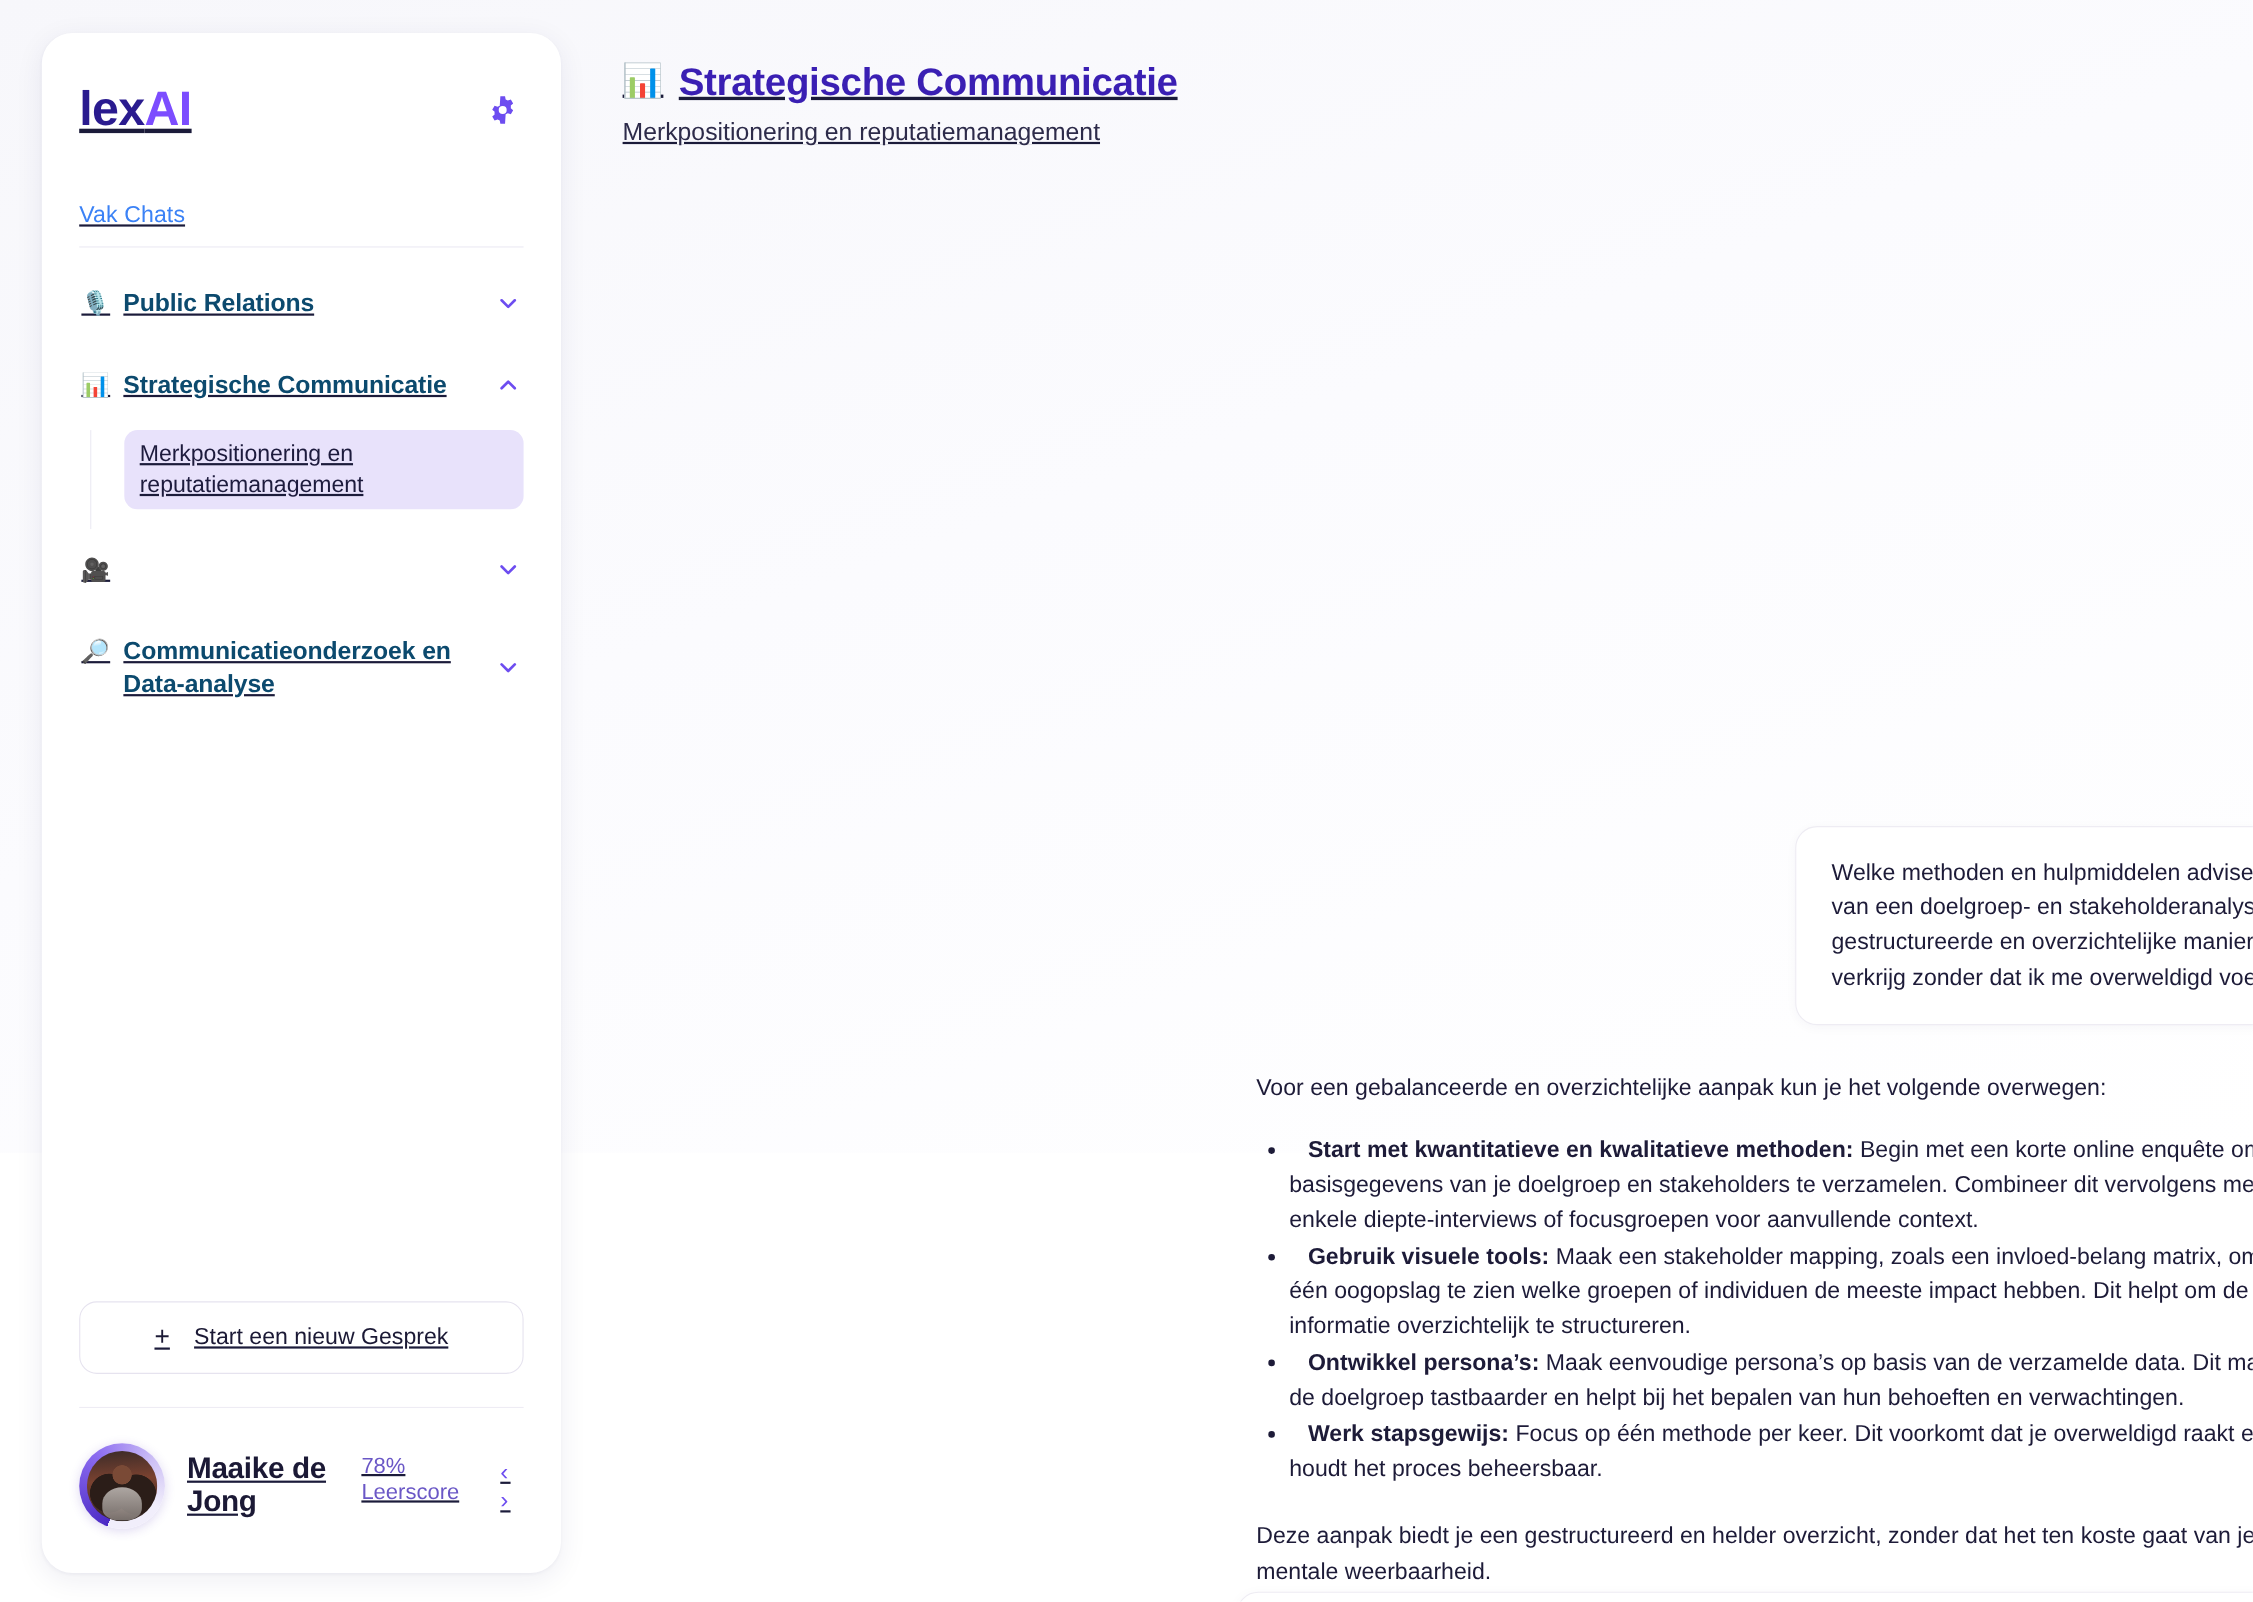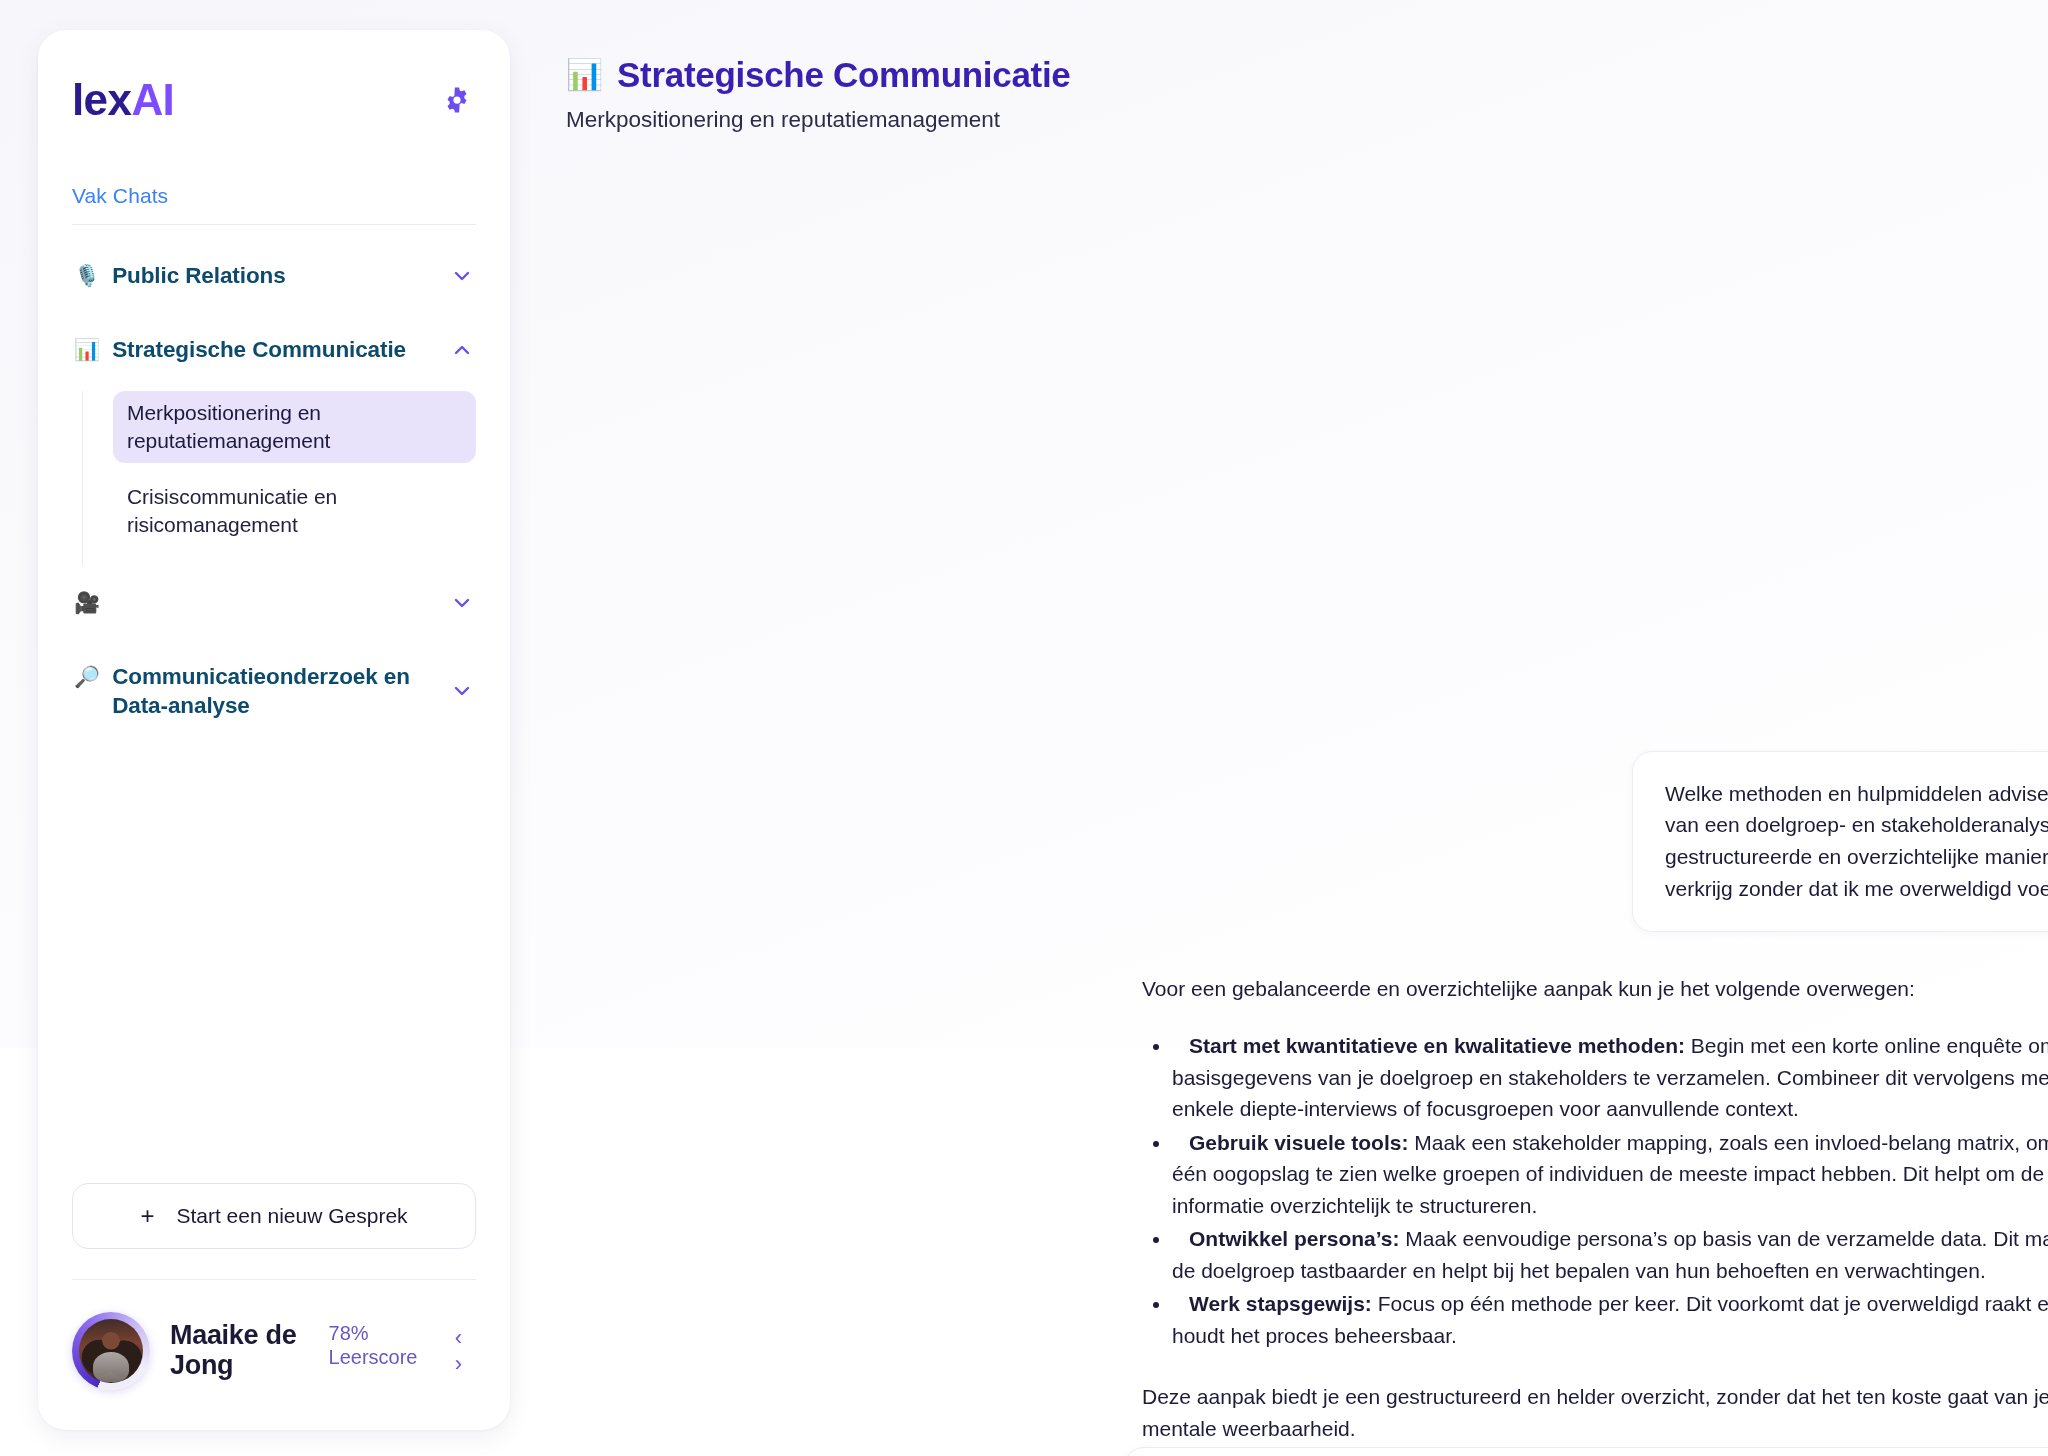--- a/index.html
+++ b/index.html
@@ -15,20 +15,21 @@
     -webkit-font-smoothing: antialiased;
   }
 
   
   .app {
     position: relative;
     width: 2048px;
     height: 1048px;
     display: flex;
     background: linear-gradient(160deg, #f7f7fb 0%, #fbfbfe 45%, #ffffff 100%);
+    text-decoration: underline;
   }
 
   
   .sidebar-wrap {
     width: 518px;
     height: 100%;
     padding: 30px 0 30px 38px;
     flex: 0 0 518px;
   }
   .sidebar {
@@ -343,21 +344,20 @@
               <span class="nav-title">Strategische Communicatie</span>
             </div>
             <span class="chev">
               <svg viewBox="0 0 24 24" fill="none" stroke="#6d4df0" stroke-width="2.4" stroke-linecap="round" stroke-linejoin="round">
                   <path d="M18 15l-6-6-6 6"></path>
                 </svg>
             </span>
           </div>
           <div class="sub-list">
             <div class="sub-item active">Merkpositionering en reputatiemanagement</div>
-            <div class="sub-item">Crisiscommunicatie en risicomanagement</div>
           </div>
         </div>
 
         <div class="nav-group">
           <div class="nav-head">
             <div class="nav-head-left">
               <span class="nav-emoji">🎥</span>
             </div>
             <span class="chev">
               <svg viewBox="0 0 24 24" fill="none" stroke="#6d4df0" stroke-width="2.4" stroke-linecap="round" stroke-linejoin="round">

